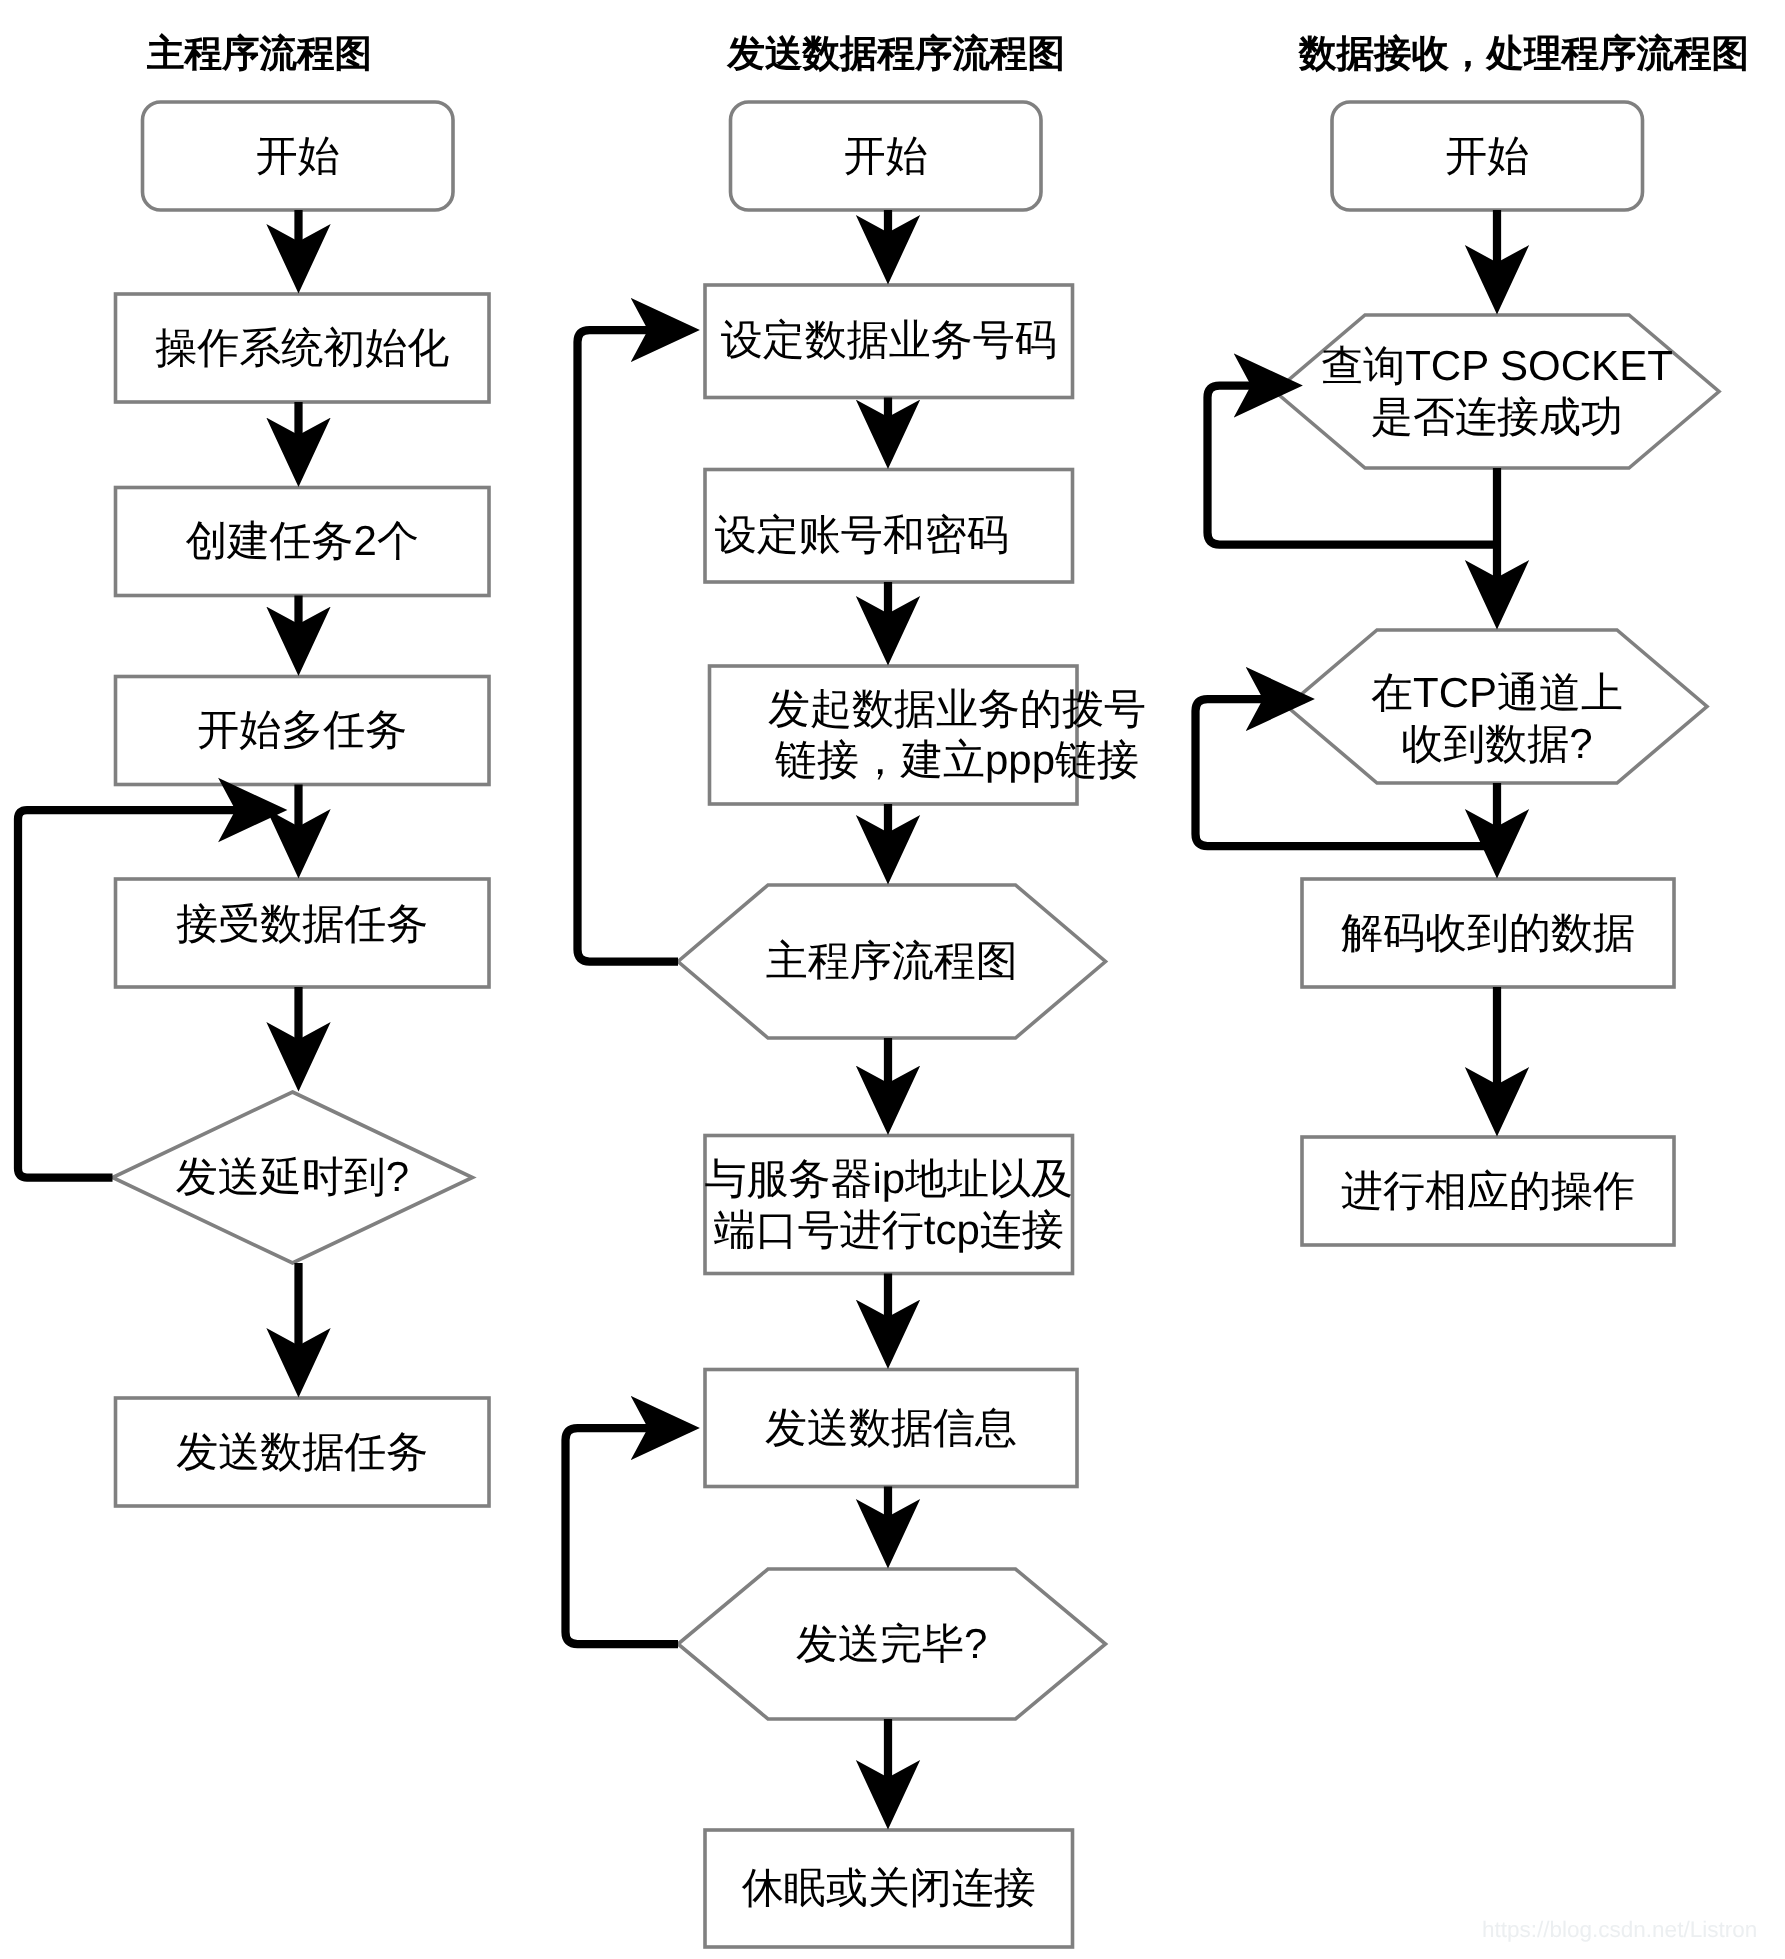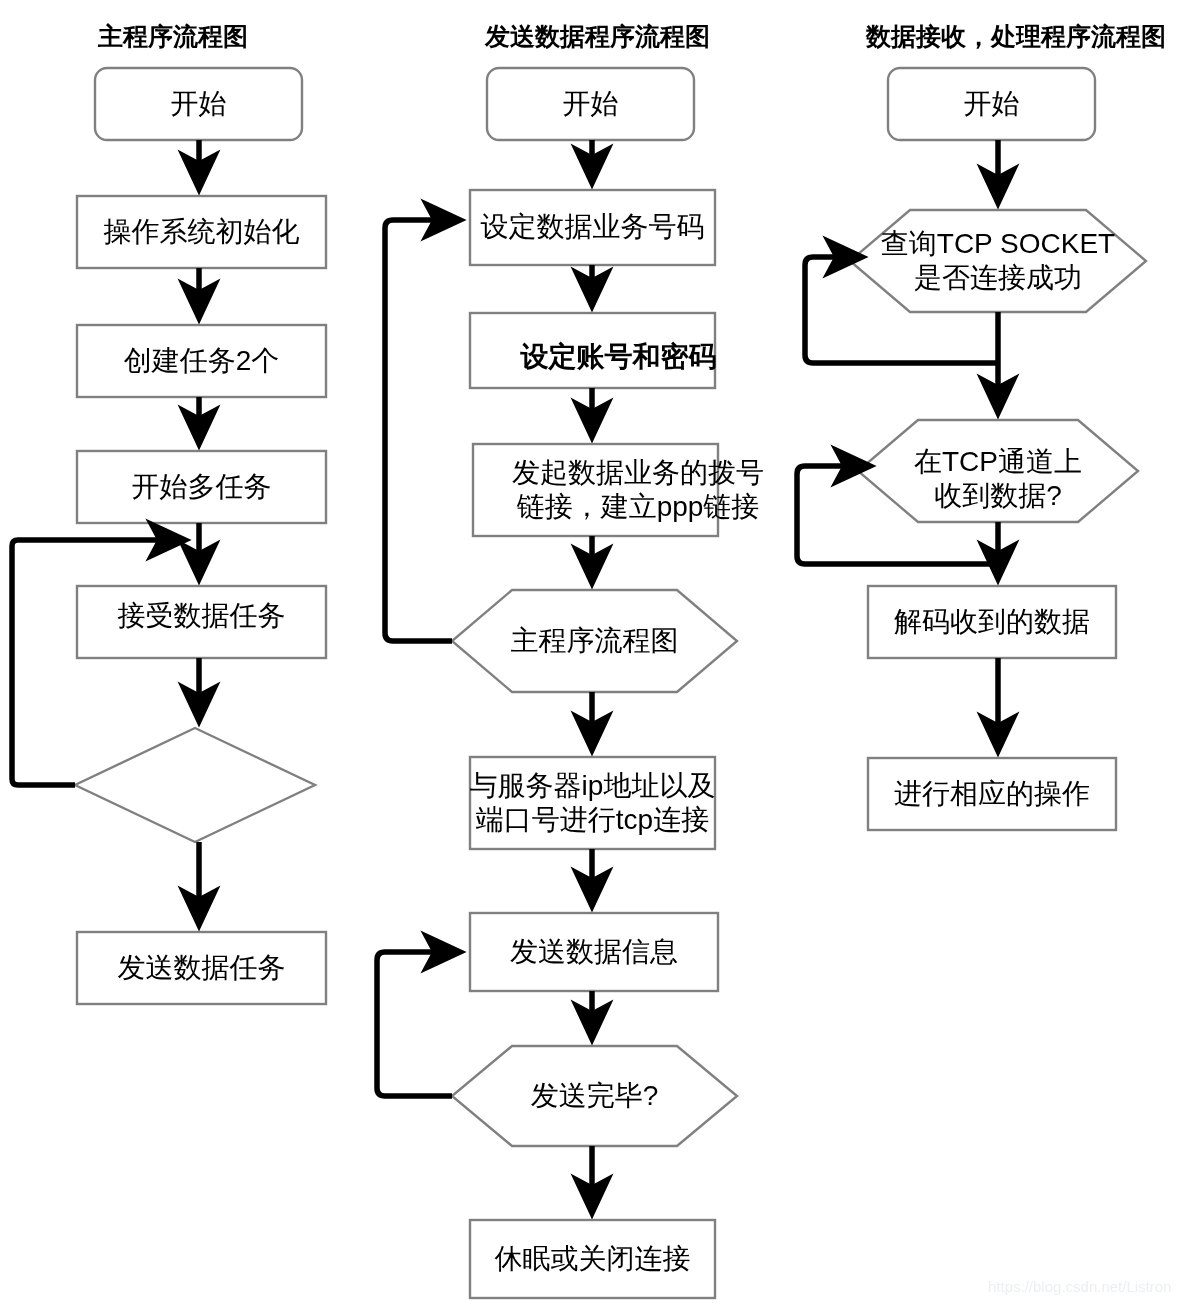--- a/index.html
+++ b/index.html
@@ -129,25 +129,26 @@
 
   <div class="col-title" style="left:98px; top:24px;">主程序流程图</div>
   <div class="col-title" style="left:485px; top:24px;">发送数据程序流程图</div>
   <div class="col-title" style="left:866px; top:24px;">数据接收，处理程序流程图</div>
 
   <div class="node-label" style="left:95px; top:68px; width:207px; height:72px;">开始</div>
   <div class="node-label" style="left:77px; top:196px; width:249px; height:72px;">操作系统初始化</div>
   <div class="node-label" style="left:77px; top:325px; width:249px; height:72px;">创建任务2个</div>
   <div class="node-label" style="left:77px; top:451px; width:249px; height:72px;">开始多任务</div>
   <div class="node-label" style="left:77px; top:586px; width:249px; height:60px;">接受数据任务</div>
+  <div class="node-label" style="left:75px; top:755px; width:240px; height:60px;">发送延时到?</div>
   <div class="node-label" style="left:77px; top:932px; width:249px; height:72px;">发送数据任务</div>
 
   <div class="node-label" style="left:487px; top:68px; width:207px; height:72px;">开始</div>
   <div class="node-label" style="left:470px; top:190px; width:245px; height:75px;">设定数据业务号码</div>
-  <div class="node-label" style="left:496px; top:313px; width:245px; height:89px;font-weight:bold;">设定账号和密码</div>
+  <div class="node-label" style="left:452px; top:313px; width:245px; height:89px;">设定账号和密码</div>
   <div class="node-label" style="left:473px; top:444px; width:234px; height:92px;padding-left:48px;">发起数据业务的拨号
 链接，建立ppp链接</div>
   <div class="node-label" style="left:452px; top:611px; width:285px; height:60px;">主程序流程图</div>
   <div class="node-label" style="left:470px; top:757px; width:245px; height:92px;">与服务器ip地址以及
 端口号进行tcp连接</div>
   <div class="node-label" style="left:470px; top:913px; width:248px; height:78px;">发送数据信息</div>
   <div class="node-label" style="left:452px; top:1066px; width:285px; height:60px;">发送完毕?</div>
   <div class="node-label" style="left:470px; top:1220px; width:245px; height:78px;">休眠或关闭连接</div>
 
   <div class="node-label" style="left:888px; top:68px; width:207px; height:72px;">开始</div>

